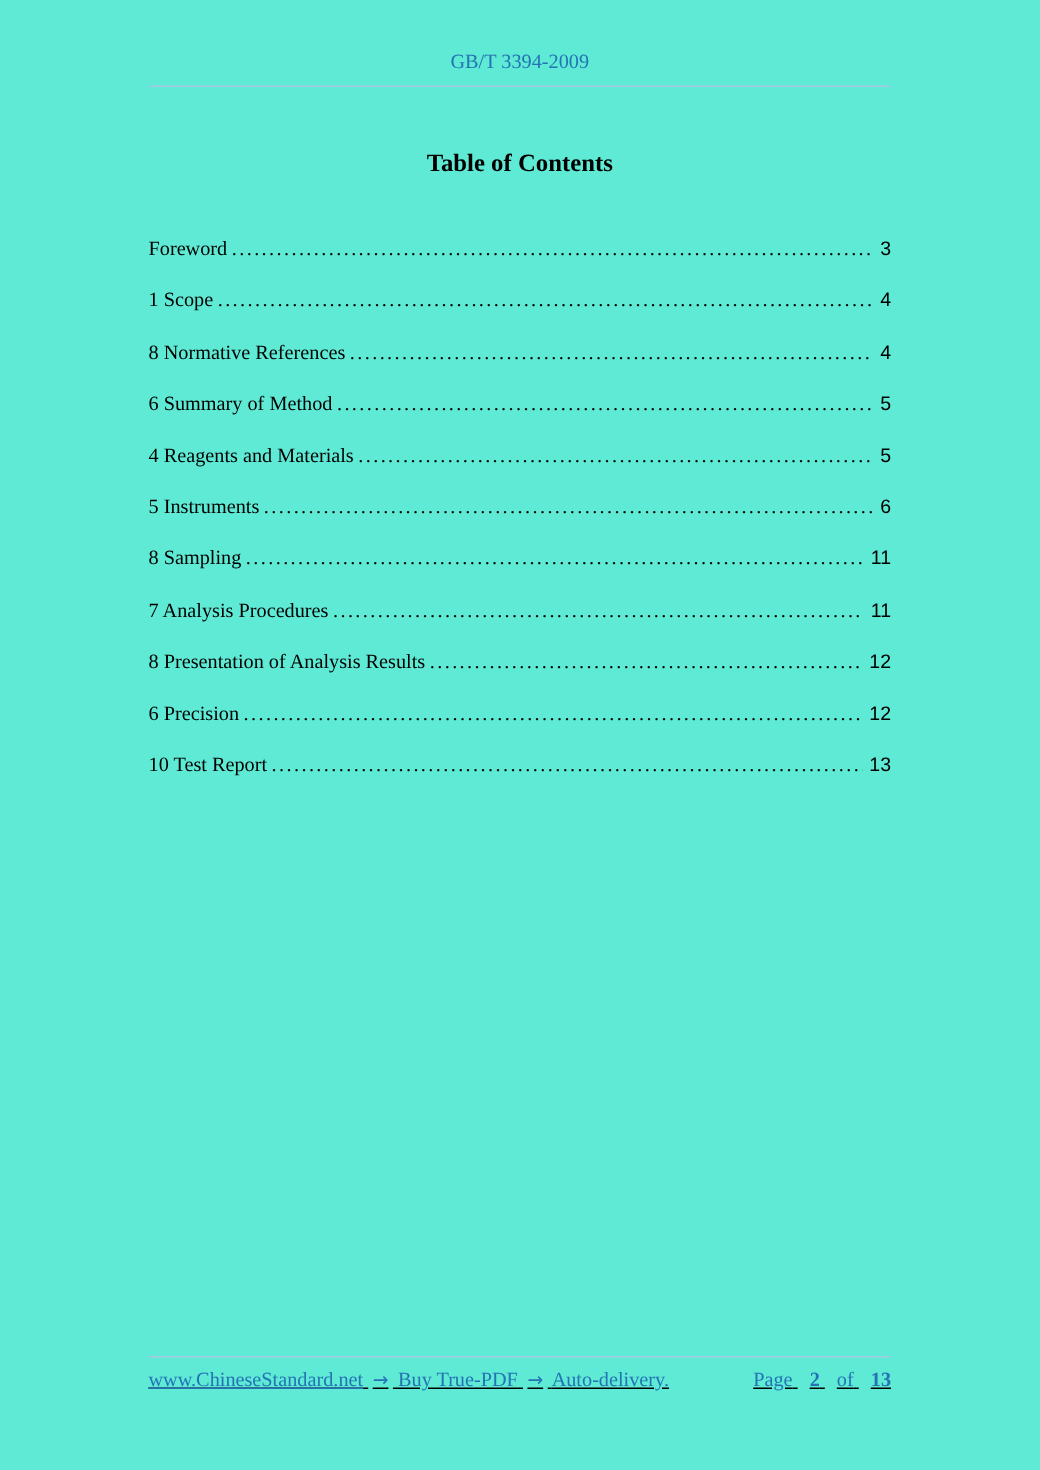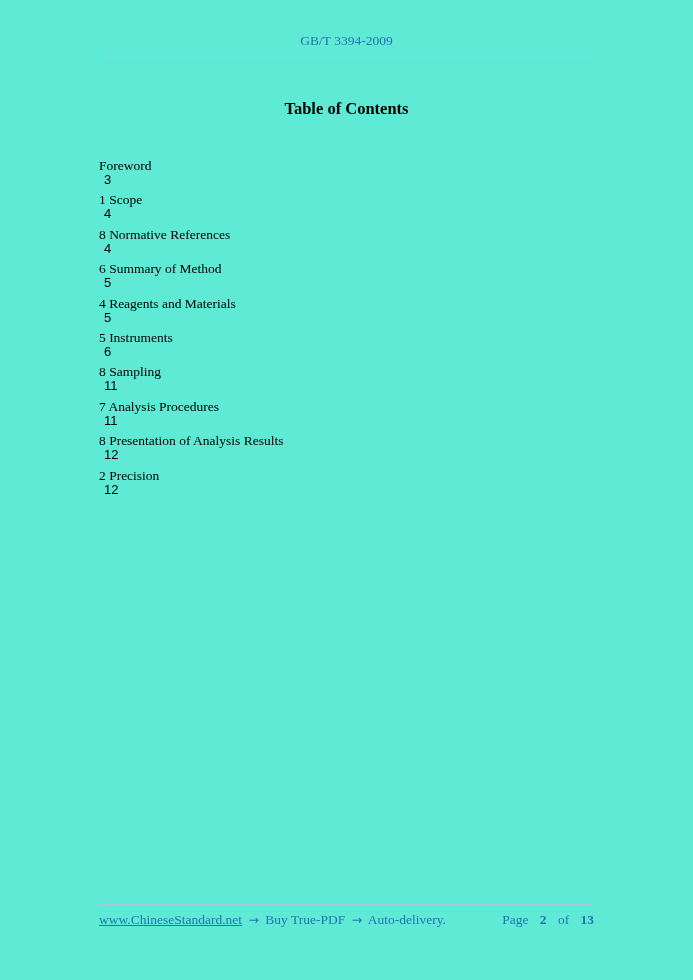--- a/index.html
+++ b/index.html
@@ -39,27 +39,26 @@
     font-size:16.5px;
     font-weight:bold;
     color:var(--ink);
     line-height:18px;
   }
   .toc{
     margin-top:41px;
   }
   .toc-row{
     display:flex;
-    align-items:flex-start;
+    align-items:center;
     font-size:13.5px;
     line-height:14px;
     height:14px;
     margin-bottom:20.4px;
     color:var(--ink);
-    flex-direction:column;
   }
   .toc-label{
     white-space:nowrap;
     padding-right:3px;
   }
   .toc-leader{
     flex:1 1 auto;
     overflow:hidden;
     white-space:nowrap;
     min-width:10px;
@@ -72,20 +71,21 @@
   .toc-page{
     font-family:"Liberation Sans","DejaVu Sans",sans-serif;
     font-size:13px;
     padding-left:5px;
     white-space:nowrap;
   }
   .footer{
     position:absolute;
     left:99px;right:99px;
     top:904px;
+    text-decoration:underline;
   }
   .footer-rule{
     border-top:1px solid var(--rule);
     height:0;
   }
   .footer-row{
     margin-top:7px;
     display:flex;
     justify-content:space-between;
     align-items:baseline;
@@ -159,23 +159,28 @@
         <span class="toc-label">7 Analysis Procedures</span>
         <span class="toc-leader"></span>
         <span class="toc-page">11</span>
       </div>
       <div class="toc-row">
         <span class="toc-label">8 Presentation of Analysis Results</span>
         <span class="toc-leader"></span>
         <span class="toc-page">12</span>
       </div>
       <div class="toc-row">
-        <span class="toc-label">2 Precision</span>
+        <span class="toc-label">6 Precision</span>
         <span class="toc-leader"></span>
         <span class="toc-page">12</span>
+      </div>
+      <div class="toc-row">
+        <span class="toc-label">10 Test Report</span>
+        <span class="toc-leader"></span>
+        <span class="toc-page">13</span>
       </div>
     </div>
   </div>
 
   <div class="footer">
     <div class="footer-rule"></div>
     <div class="footer-row">
       <div class="footer-left">
         <a class="footer-link">www.ChineseStandard.net</a>
         <span class="arrow">→</span>

